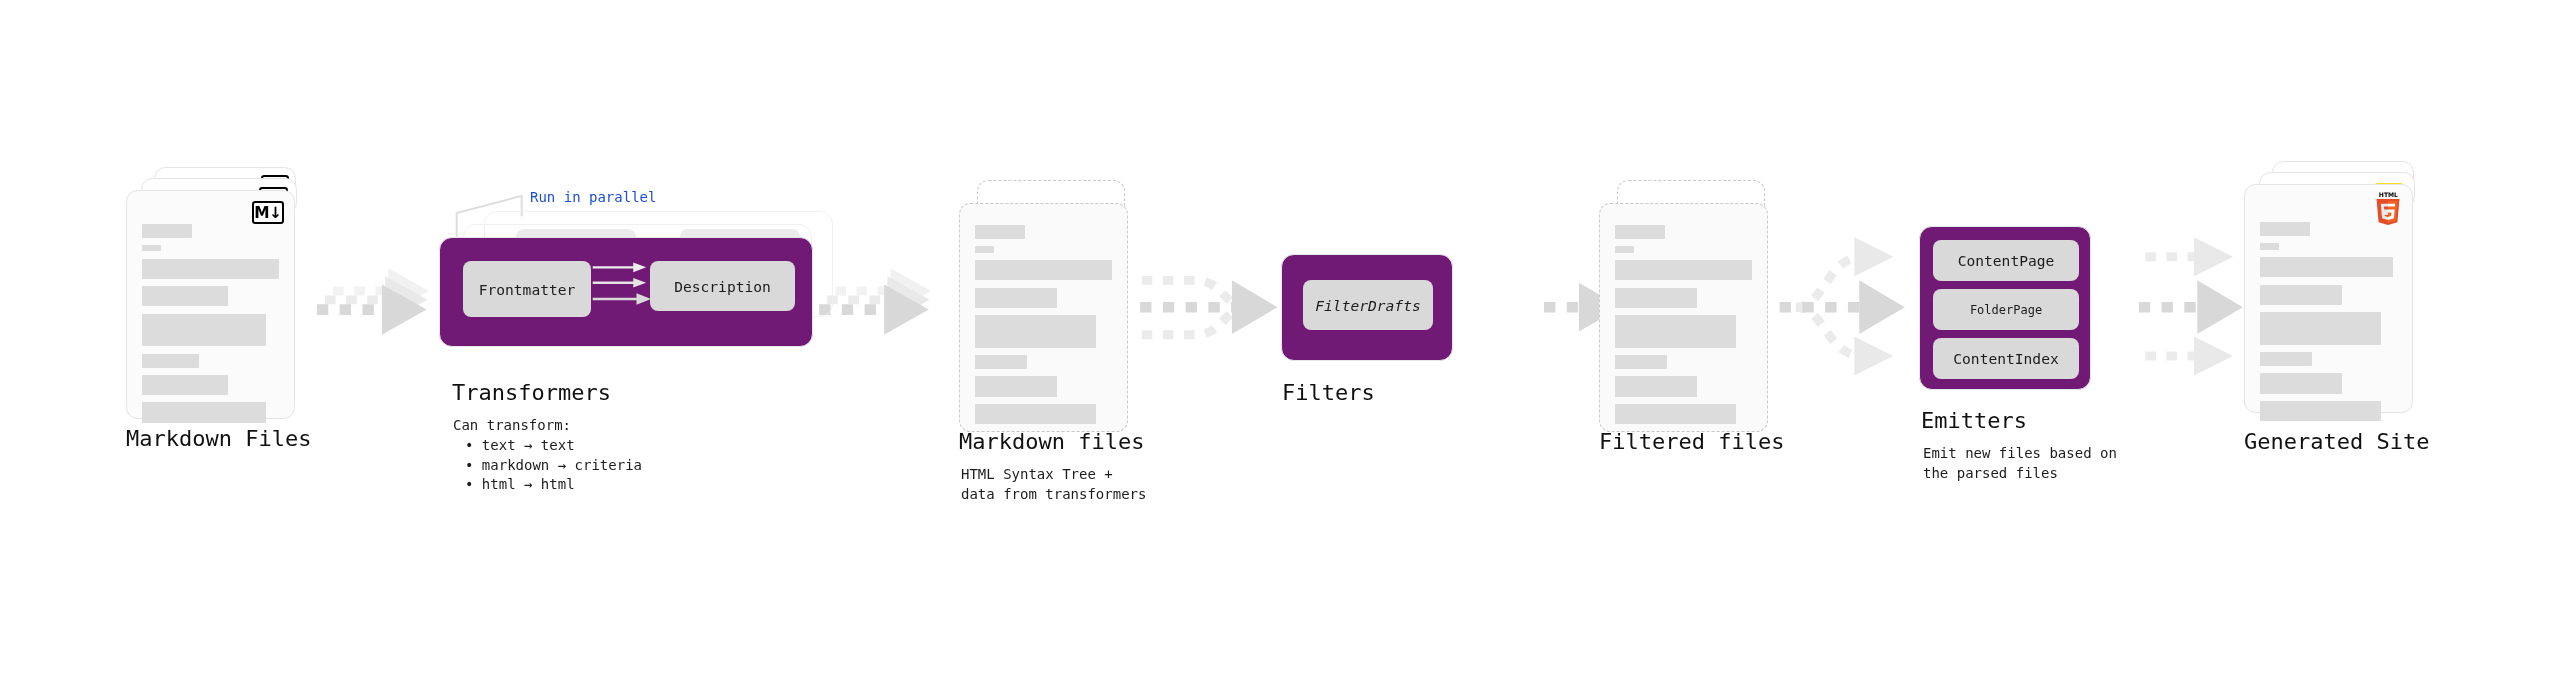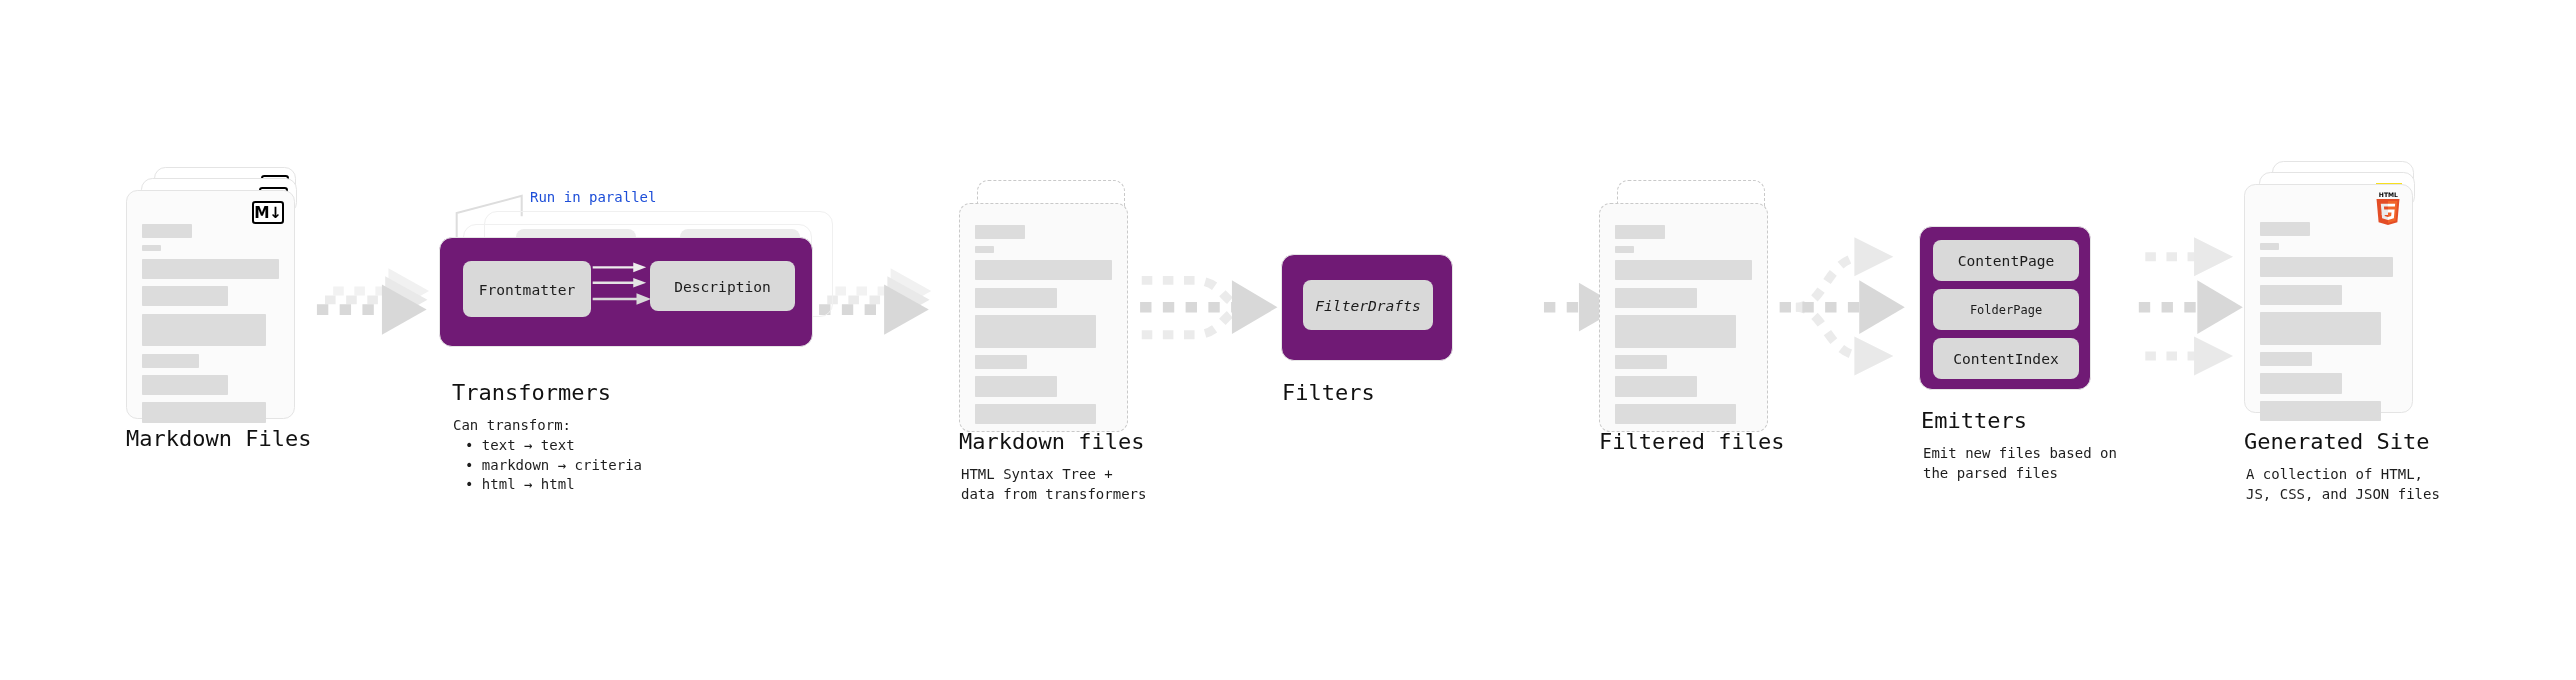--- a/index.html
+++ b/index.html
@@ -319,17 +319,15 @@
         <div class="bar" style="width:97%; height:20.3px; margin-top:2.4px;"></div>
         <div class="bar" style="width:60%; height:20.3px;"></div>
         <div class="bar" style="width:88%; height:32.5px;"></div>
         <div class="bar" style="width:38%; height:14px;"></div>
         <div class="bar" style="width:60%; height:20.3px;"></div>
         <div class="bar" style="width:88%; height:20.3px;"></div>
       </div>
     </div>
   </div>
   <div class="title" style="left:2244px; top:429px;">Generated Site</div>
-  <div class="caption" style="left:2246px; top:465px;">A collection of HTML,
-JS, CSS, and JSON files</div>
 
 </div>
 
 
 </body></html>

